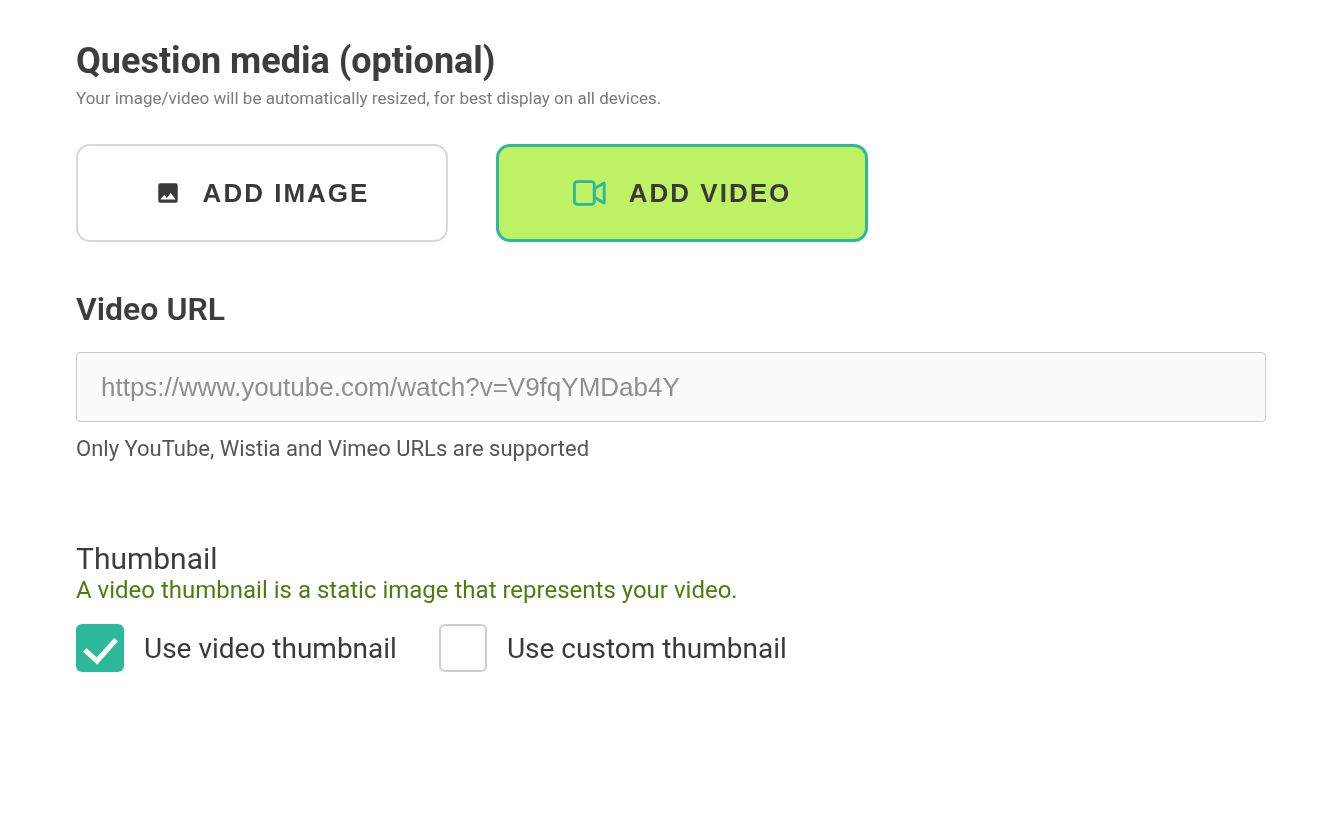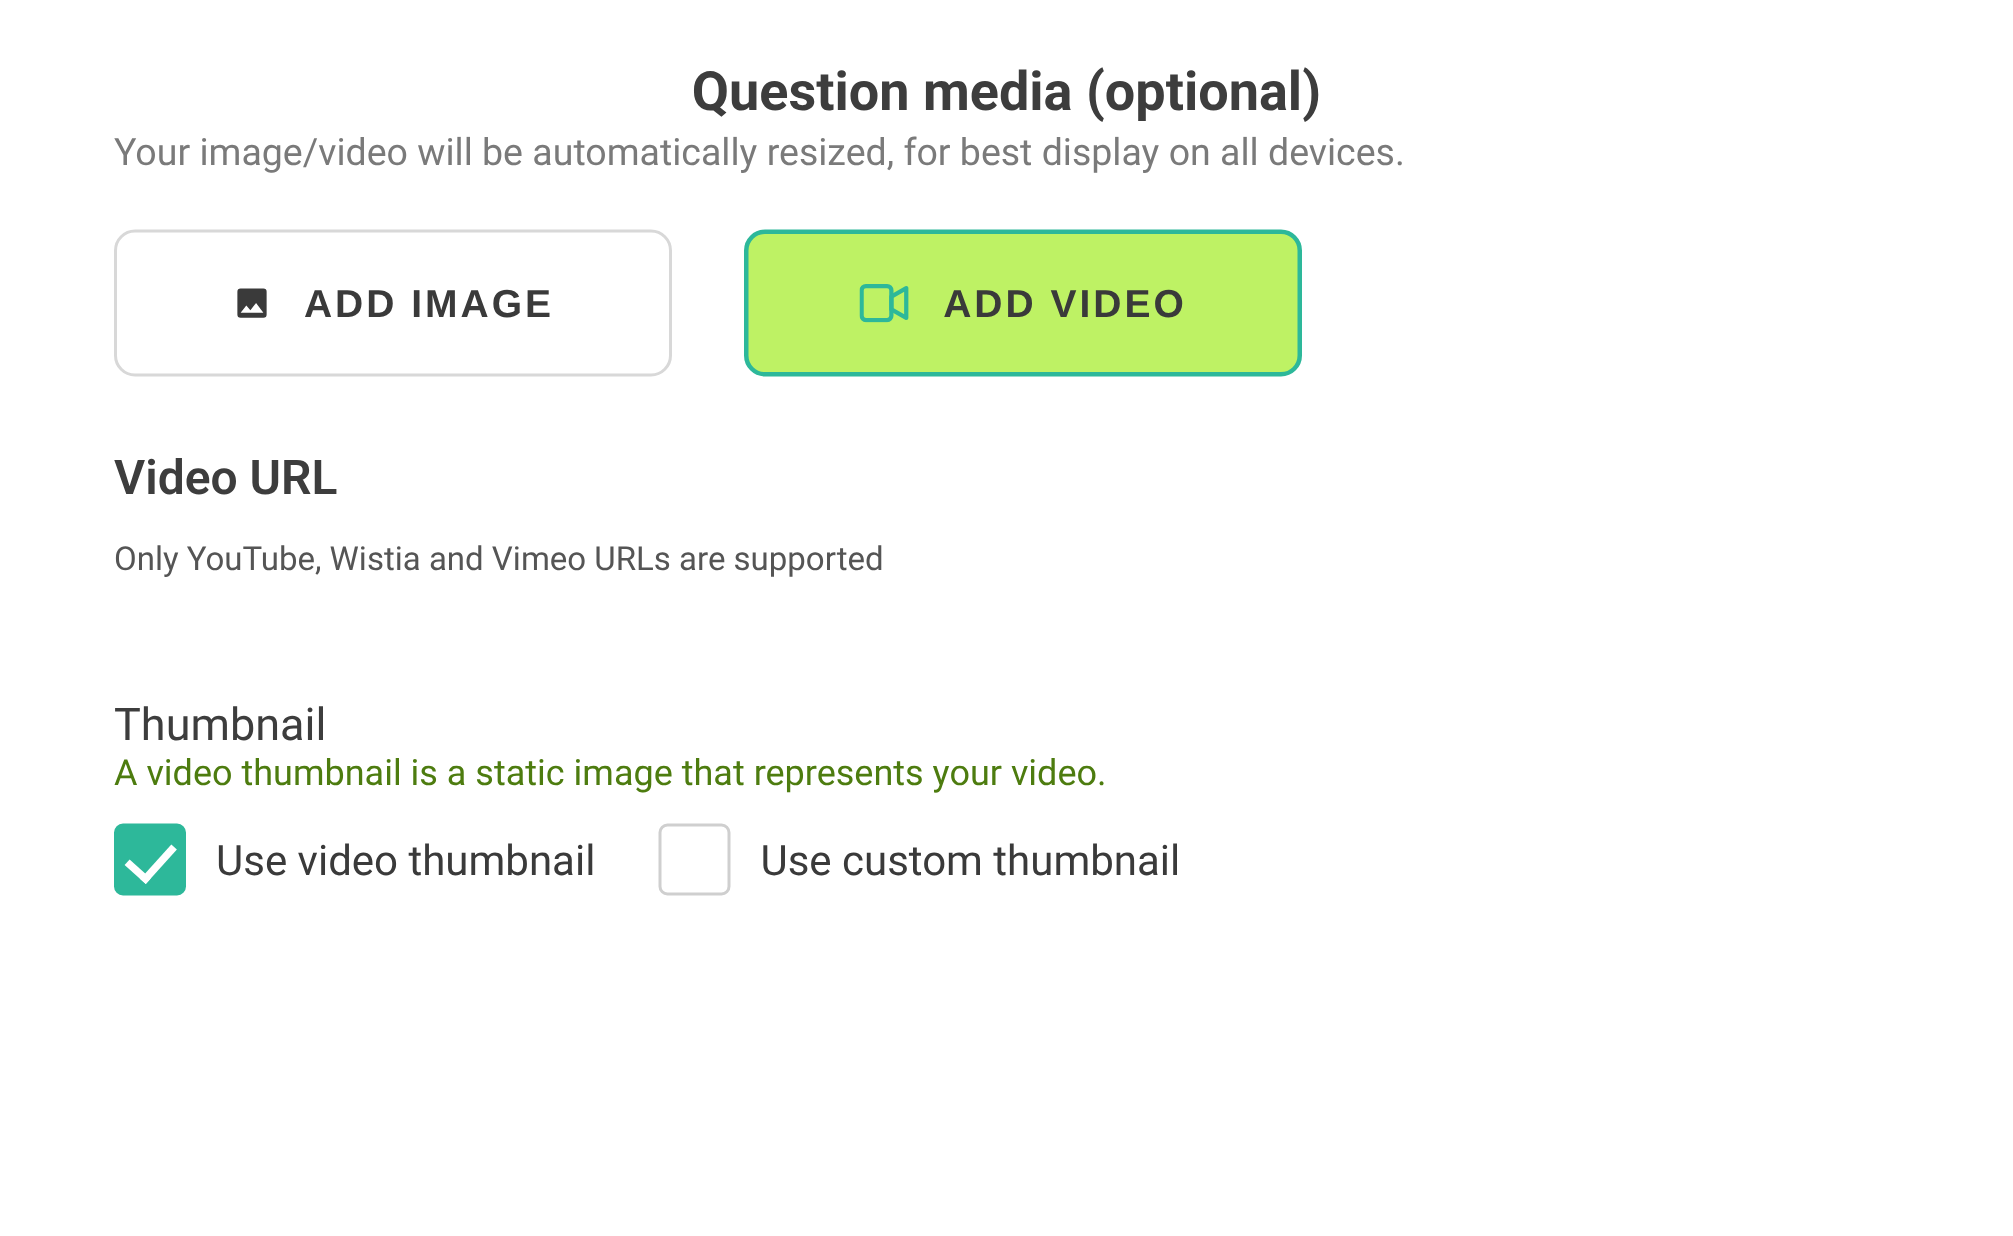--- a/index.html
+++ b/index.html
@@ -8,24 +8,23 @@
     background: #fff;
     padding: 40px 76px;
     color: #3a3a3a;
     width: 1342px;
   }
   .section-title {
     font-size: 36px;
     font-weight: 700;
     color: #3d3d3d;
     margin-bottom: 6px;
-    text-align: center;
   }
   .section-subtitle {
-    font-size: 25px;
+    font-size: 17px;
     color: #7a7a7a;
     margin-bottom: 36px;
   }
   .btn-row {
     display: flex;
     gap: 48px;
     margin-bottom: 48px;
   }
   .media-btn {
     width: 372px;
@@ -145,20 +144,21 @@
         <svg width="34" height="26" viewBox="0 0 24 18" fill="none" stroke="currentColor" stroke-width="2" stroke-linejoin="round">
             <rect x="1" y="1" width="14" height="16" rx="2"></rect>
             <path d="M15 6l7-4v14l-7-4z"></path>
           </svg>
       </span>
       <span>ADD VIDEO</span>
     </button>
   </div>
 
   <div class="field-label">Video URL</div>
+  <input type="text" class="text-input" placeholder="https://www.youtube.com/watch?v=V9fqYMDab4Y" style="">
   <div class="helper-text">Only YouTube, Wistia and Vimeo URLs are supported</div>
 
   <div class="thumb-title">Thumbnail</div>
   <div class="thumb-desc">A video thumbnail is a static image that represents your video.</div>
 
   <div class="checkbox-row">
     <div class="checkbox-item">
       <div class="cb checked"></div>
       <span class="cb-label">Use video thumbnail</span>
     </div>

